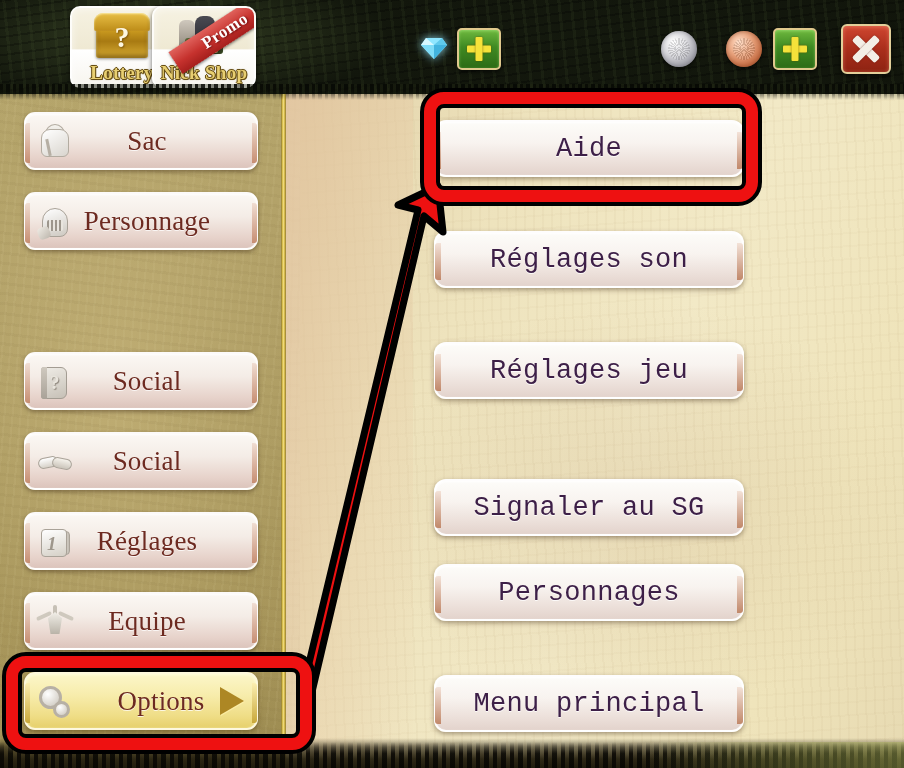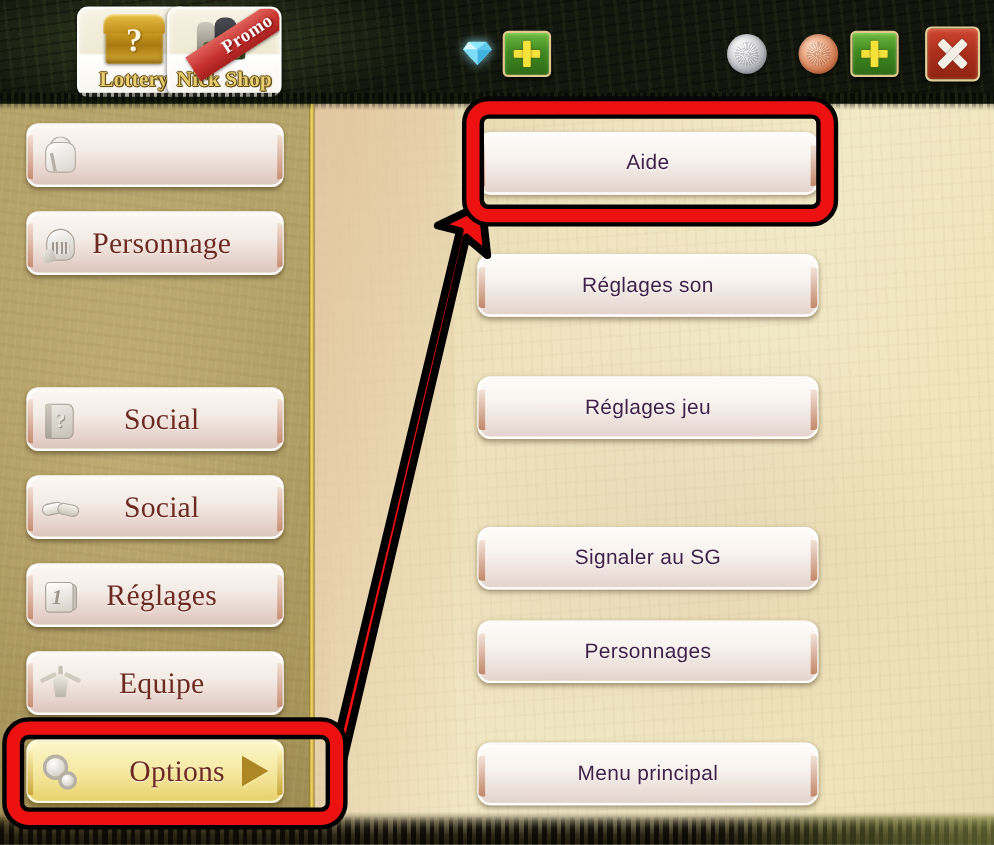--- a/index.html
+++ b/index.html
@@ -294,21 +294,21 @@
   }
   .main-btn::before{
     content:"";position:absolute;left:-1px;top:10px;width:6px;height:37px;
     background:linear-gradient(180deg,#f3e2d8,#c1886a);border-radius:3px 0 0 3px;
   }
   .main-btn::after{
     content:"";position:absolute;right:-1px;top:10px;width:6px;height:37px;
     background:linear-gradient(180deg,#f3e2d8,#c1886a);border-radius:0 3px 3px 0;
   }
   .main-btn span{
-    font-family:Liberation Sans, sans-serif; font-size:19px;
+    font-family:Liberation Mono, monospace; font-size:27px;
     color:#3d1f47; letter-spacing:.3px;
     text-shadow: 0 1px 0 rgba(255,255,255,.8);
   }
 
   
   .annot { position:absolute; left:0; top:0; width:904px; height:768px; pointer-events:none; z-index:30; }
 </style>
 </head>
 <body>
 
@@ -363,20 +363,21 @@
   <div class="closebtn"></div>
 
   <div class="side-btn" style="top:112px">
     <div class="sb-icon">
       <div class="ic ic-bag">
           <div class="f"></div>
           <div class="b"></div>
           <div class="s"></div>
         </div>
     </div>
+    <div class="sb-label">Sac</div>
   </div>
 
   <div class="side-btn" style="top:192px">
     <div class="sb-icon">
       <div class="ic ic-helm">
           <div class="h"></div>
           <div class="v"></div>
           <div class="p"></div>
         </div>
     </div>

